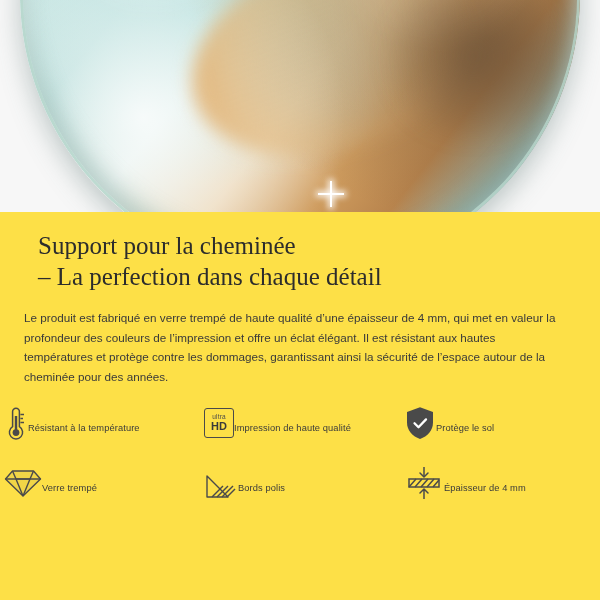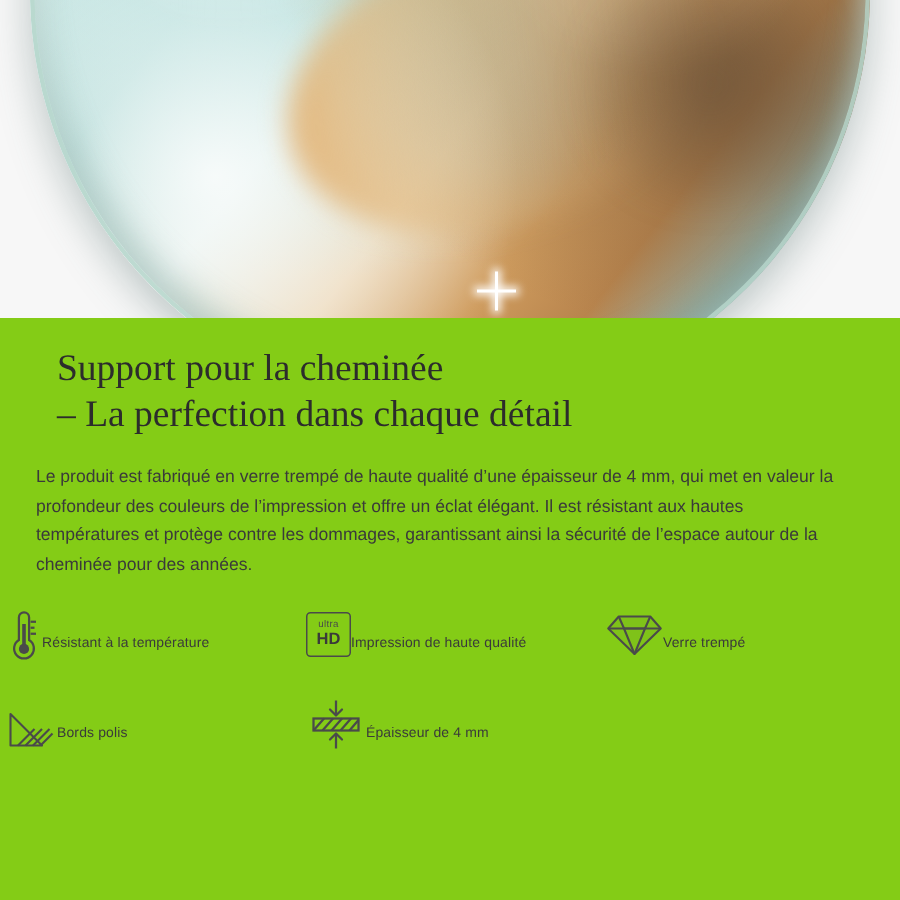--- a/index.html
+++ b/index.html
@@ -5,21 +5,21 @@
   * { box-sizing: border-box; margin: 0; padding: 0; }
   html, body {
     width: 600px; height: 600px;
     background: #ffffff;
     font-family: "Liberation Sans", sans-serif;
     overflow: hidden;
   }
   .page {
     position: relative;
     width: 600px; height: 600px;
-    background: #84cc16;
+    background: #fde047;
     overflow: hidden;
   }
 
   
   .hero {
     position: absolute;
     top: 0; left: 0;
     width: 600px; height: 212px;
     overflow: hidden;
     background: #f7f7f7;
@@ -199,20 +199,29 @@
     <div class="feature">
       <div class="feature-icon">
         <div class="ultrahd">
           <span class="u1">ultra</span>
           <span class="u2">HD</span>
         </div>
       </div>
       <div class="feature-label">Impression de haute qualité</div>
     </div>
 
+    <div class="feature">
+      <div class="feature-icon">
+        <svg width="32" height="38" viewBox="0 0 32 38" fill="none">
+          <path d="M16 3.2 29 8.1v10.4c0 8-5.5 13.9-13 16.5-7.5-2.6-13-8.5-13-16.5V8.1L16 3.2z" fill="#4a4a4a"></path>
+          <path d="m10.5 19.2 4 4 7.5-7.8" stroke="#ffffff" stroke-width="2.3" stroke-linecap="round" stroke-linejoin="round" fill="none"></path>
+        </svg>
+      </div>
+      <div class="feature-label">Protège le sol</div>
+    </div>
 
     <div class="feature">
       <div class="feature-icon">
         <svg width="38" height="32" viewBox="0 0 38 32" fill="none" stroke="#4a4a4a" stroke-width="1.4" stroke-linejoin="round">
           <path d="M8.5 4h21l7 8-17.5 17L1.5 12z" fill="#4a4a4a" fill-opacity="0.07"></path>
           <path d="M1.5 12h35"></path>
           <path d="M8.5 4 12 12l7 17"></path>
           <path d="M29.5 4 26 12l-7 17"></path>
           <path d="M12 12h14"></path>
         </svg>

